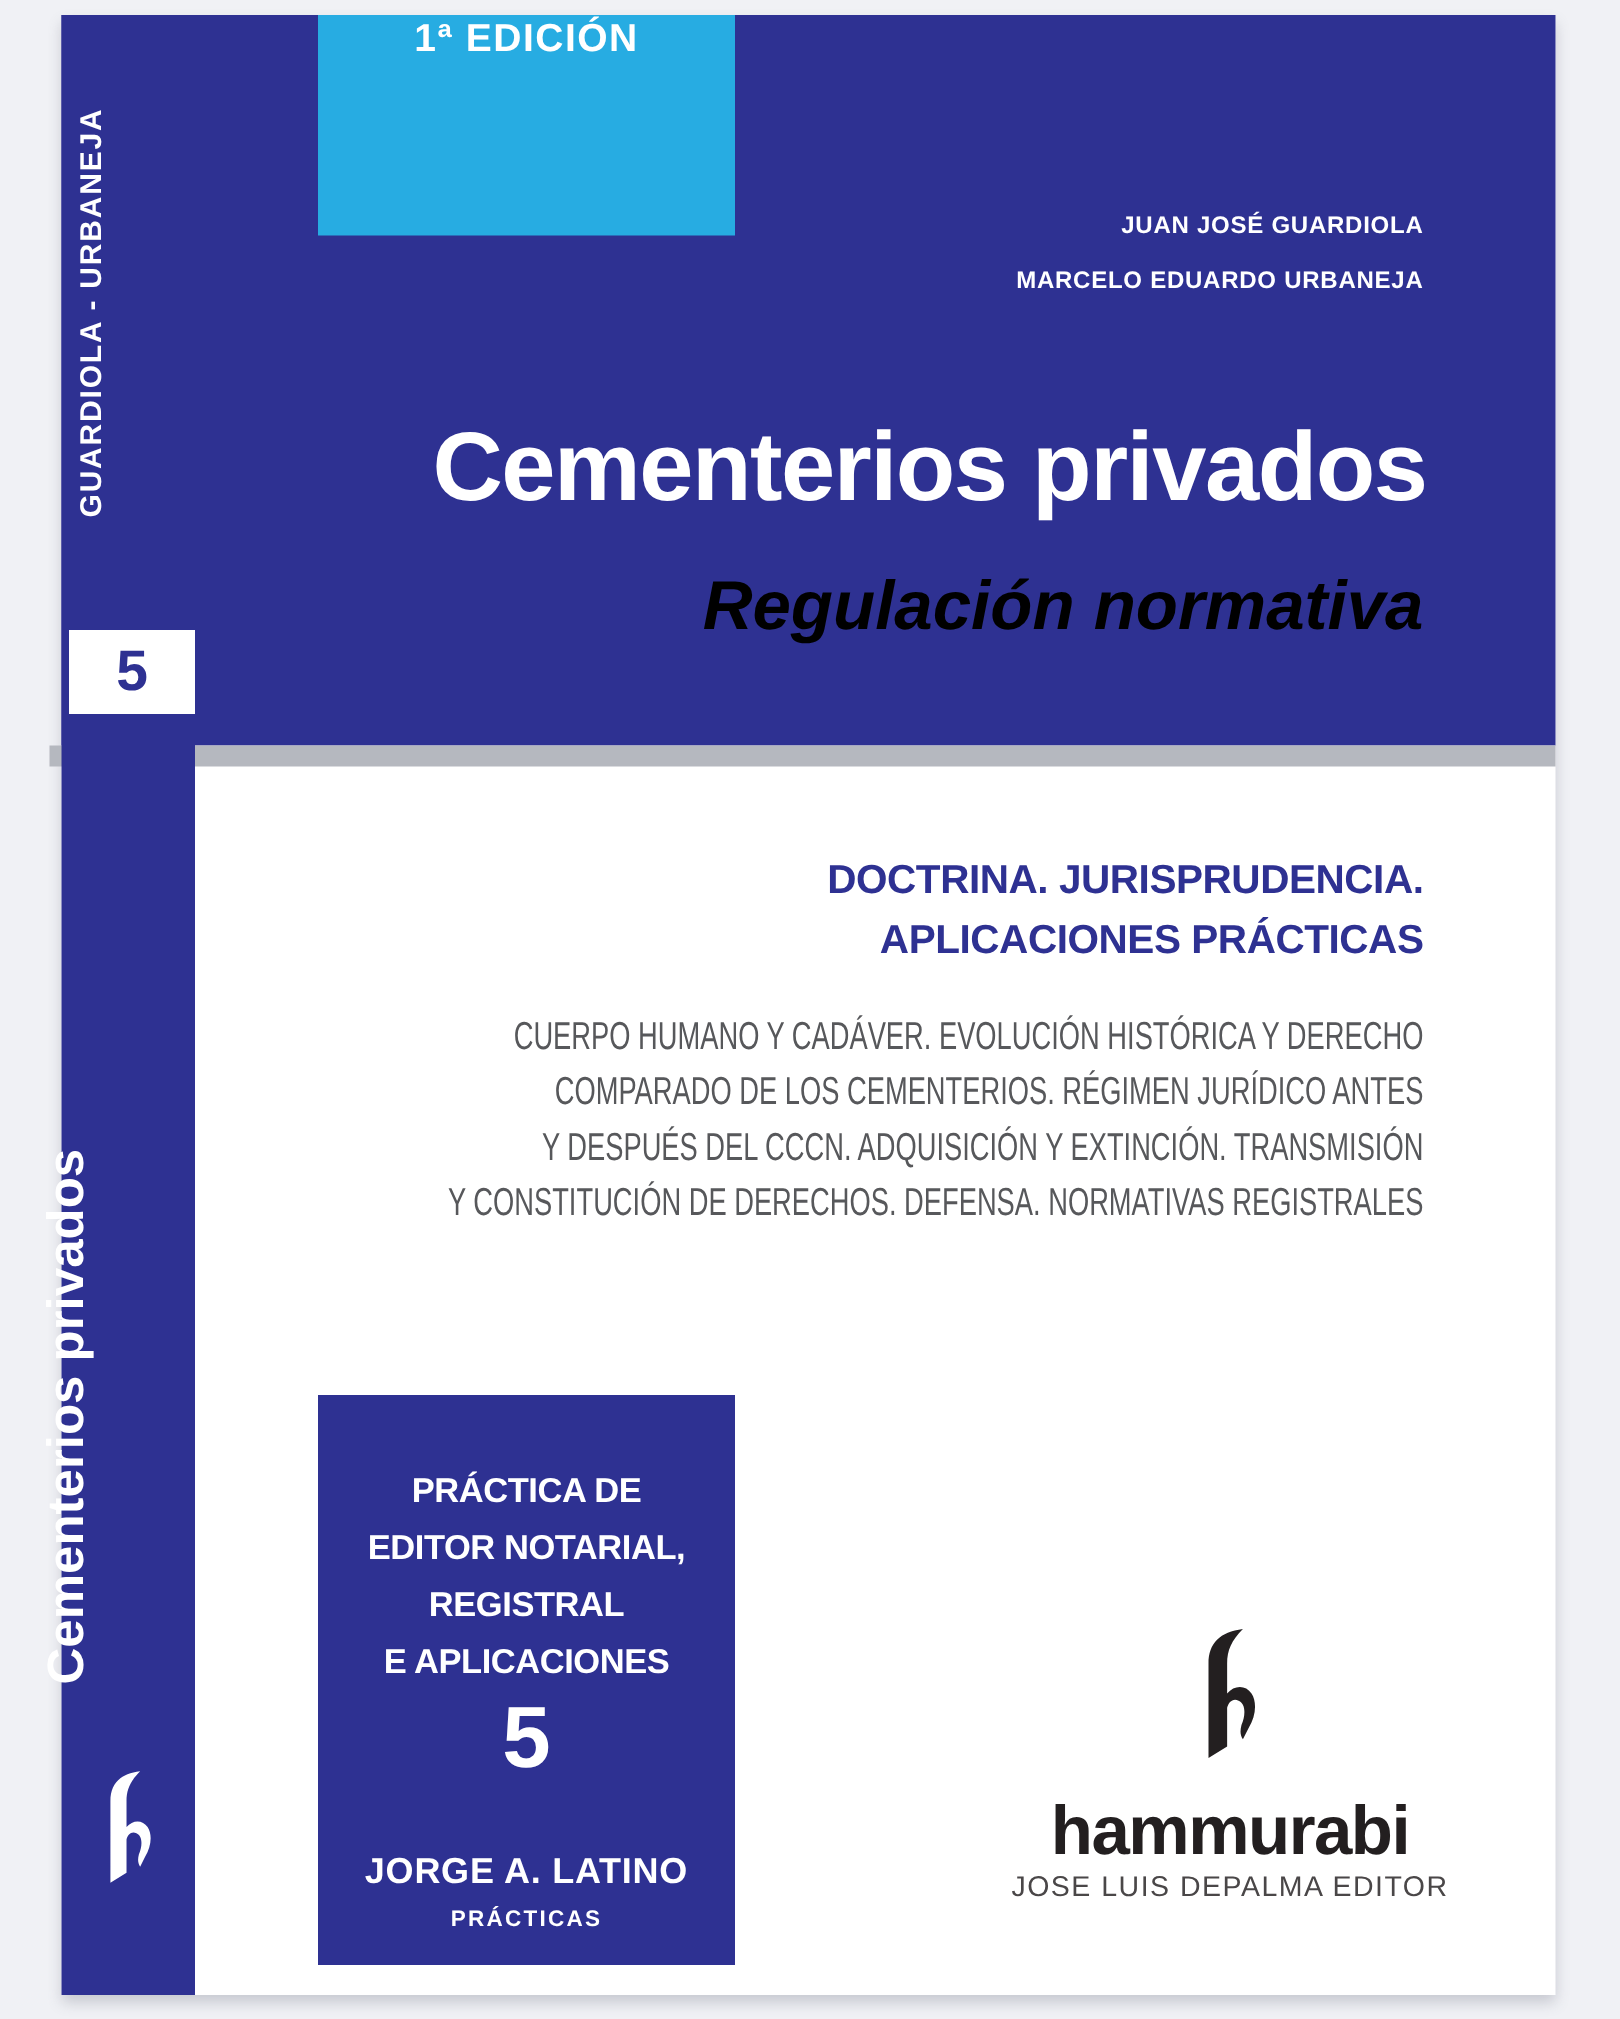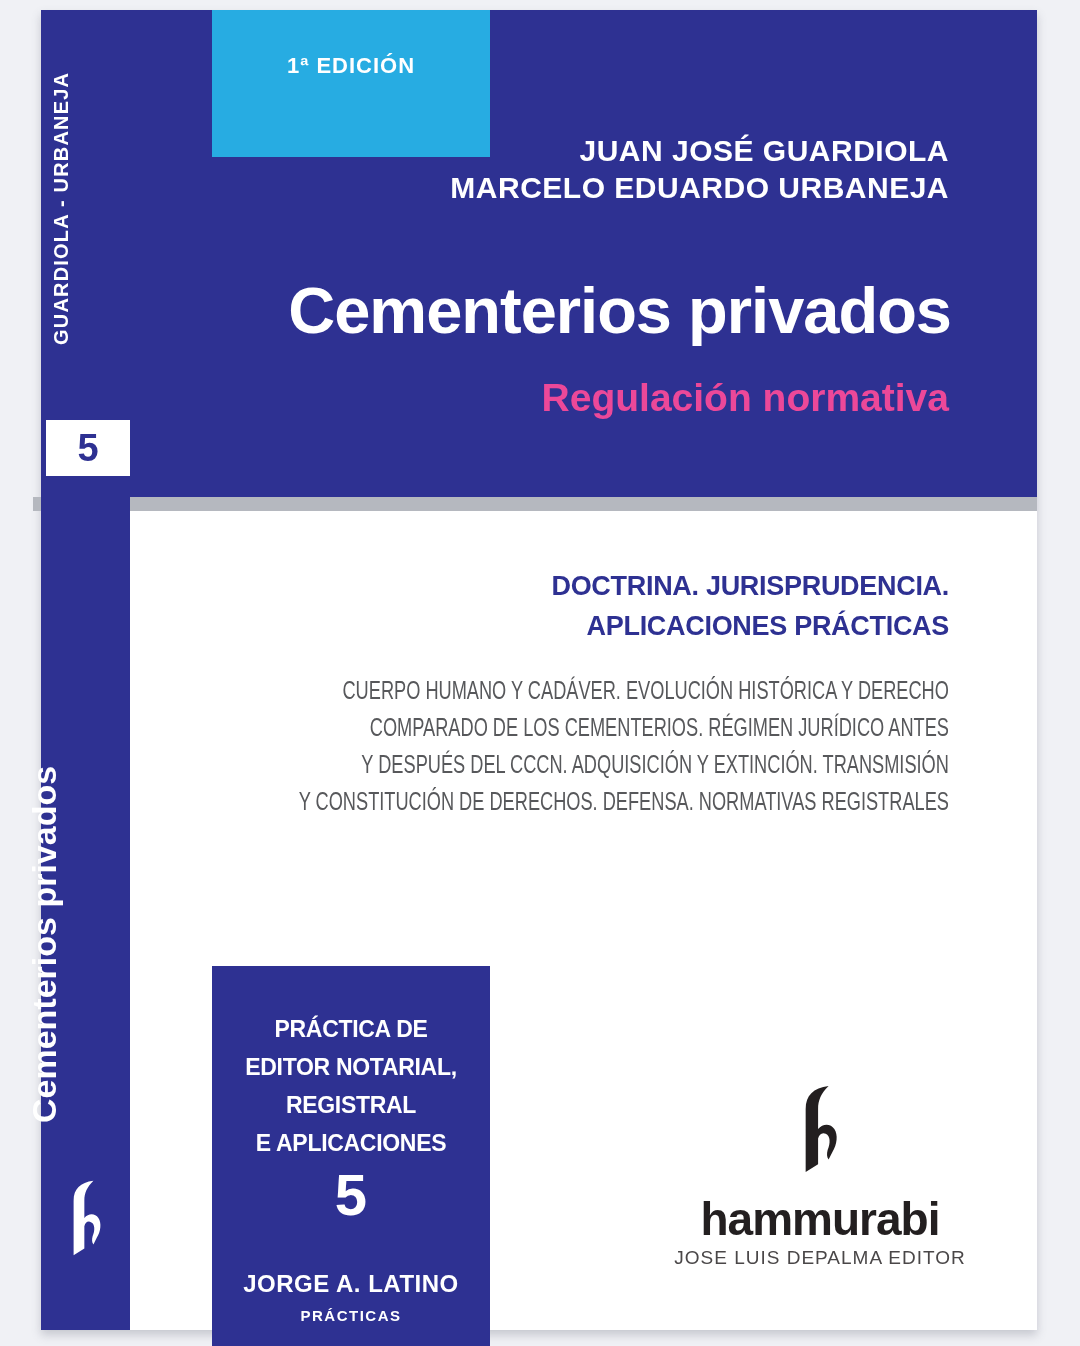--- a/index.html
+++ b/index.html
@@ -8,46 +8,46 @@
     background:#f0f1f5; font-family:"Liberation Sans", sans-serif;
   }
   .cover {
     position:absolute; left:41px; top:10px; width:996px; height:1320px;
     background:#ffffff; box-shadow:0 5px 9px rgba(90,95,110,.28);
   }
   .header { position:absolute; left:0; top:0; width:100%; height:487px; background:#2e3192; }
   .header-shadow { position:absolute; left:-8px; top:487px; width:1004px; height:14px; background:#b5b8bf; z-index:1; }
   .edition-badge {
     position:absolute; left:171px; top:0; width:278px; height:147px; background:#27ace2; z-index:2;
-    display:flex; align-items:center; justify-content:center; box-sizing:border-box; padding-bottom:36px;
-    color:#fff; font-weight:bold; font-size:22px; letter-spacing:1px;
+    display:flex; align-items:flex-start; justify-content:center; box-sizing:border-box; padding-bottom:36px;
+    color:#fff; font-weight:bold; font-size:26px; letter-spacing:1px;
   }
   .authors {
     position:absolute; right:88px; top:122px; z-index:2; text-align:right;
-    color:#fff; font-weight:bold; font-size:30px; line-height:37px; letter-spacing:.5px;
+    color:#fff; font-weight:bold; font-size:16px; line-height:37px; letter-spacing:.5px;
   }
   .title {
     position:absolute; right:86px; top:264px; z-index:2; white-space:nowrap;
     color:#fff; font-weight:bold; font-size:65px; letter-spacing:-1px; line-height:1.15;
   }
   .subtitle {
     position:absolute; right:88px; top:366px; z-index:2; white-space:nowrap;
-    color:#ec4899; font-weight:bold; font-size:39px;
+    color:#000000; font-weight:bold; font-size:46px;font-style:italic;
   }
   .tagline {
     position:absolute; right:88px; top:556px; text-align:right;
     color:#2e3192; font-weight:bold; font-size:27px; line-height:40px; letter-spacing:-.3px;
   }
   .description {
     position:absolute; right:88px; top:662px; text-align:right; white-space:nowrap;
     color:#57585b; font-size:26px; line-height:37px;
     transform:scaleX(.70); transform-origin:100% 0;
   }
   .series-box {
-    position:absolute; left:171px; top:956px; width:278px; height:380px; background:#2e3192;
+    position:absolute; left:171px; top:920px; width:278px; height:380px; background:#2e3192;
     color:#fff; text-align:center; box-sizing:border-box; padding-top:44px;
   }
   .series-line  { font-weight:bold; font-size:23px; line-height:38px; letter-spacing:-.3px; }
   .series-number{ font-weight:bold; font-size:58px; line-height:62px; margin-top:2px; }
   .series-director { font-weight:bold; font-size:24px; margin-top:44px; letter-spacing:.5px; }
   .series-role  { font-weight:bold; font-size:15px; letter-spacing:1.5px; margin-top:9px; }
   .publisher { position:absolute; left:619px; top:1076px; width:320px; text-align:center; }
   .publisher-name  { font-weight:bold; font-size:46px; line-height:50px; color:#231f20; letter-spacing:-1px; margin-top:18px; }
   .publisher-editor{ font-size:19px; letter-spacing:1px; color:#4a4748; margin-top:3px;text-align:center; }
   .spine { position:absolute; left:0; top:0; width:89px; height:1320px; background:#2e3192; z-index:5; }

